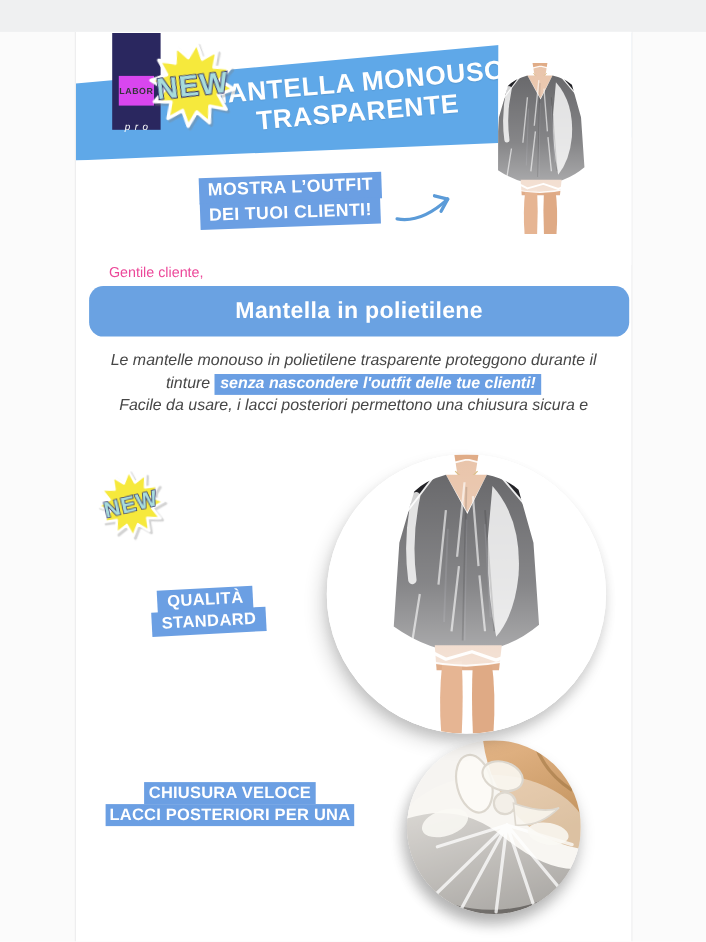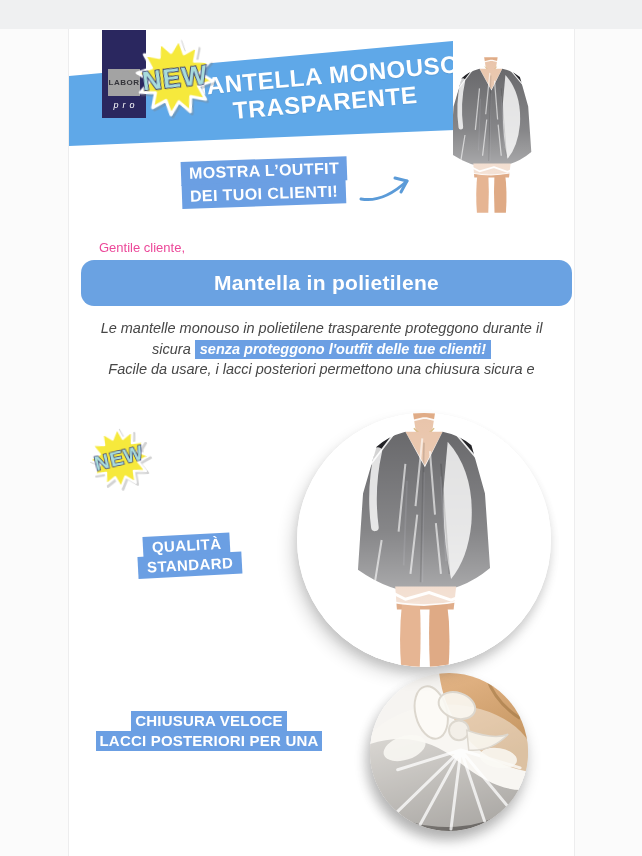--- a/index.html
+++ b/index.html
@@ -21,26 +21,26 @@
     clip-path:polygon(0 47px,100% 1px,100% 96px,0 117px);
   }
   .hero-title{
     position:absolute;left:55px;top:33px;width:400px;z-index:2;
     transform:rotate(-5deg);text-align:center;color:#ffffff;font-weight:700;
     font-size:24px;line-height:27px;letter-spacing:.6px;
     text-shadow:0 1px 1px rgba(0,0,0,.08);
   }
   .logo{position:absolute;left:33px;top:1px;width:44px;height:88px;background:var(--logo-navy,#2a275f);z-index:4;}
   .logo-box{
-    position:absolute;left:6px;top:39px;width:32px;height:27px;background:#a3a3a3;
+    position:absolute;left:6px;top:39px;width:32px;height:27px;background:#d946ef;
     display:flex;align-items:center;justify-content:center;
     font-size:8px;font-weight:700;letter-spacing:.5px;color:#34343a;
   }
   .logo-sub{
-    position:absolute;left:0;top:70px;width:44px;text-align:center;color:#ffffff;
+    position:absolute;left:0;top:80px;width:44px;text-align:center;color:#ffffff;
     font-size:9px;font-style:italic;letter-spacing:4px;padding-left:4px;box-sizing:border-box;
   }
   .star{position:absolute;z-index:5;overflow:visible;filter:drop-shadow(2px 2px 0 rgba(130,130,130,.35));}
   .star svg{overflow:visible;display:block;}
   .star-lg{left:64px;top:6px;transform:rotate(6deg);}
   .star-sm{left:17px;top:396px;transform:rotate(-4deg);}
   .star text{
     font-family:"Liberation Sans","DejaVu Sans",sans-serif;font-weight:700;
     fill:var(--new-teal,#a8dcdc);stroke:var(--new-outline,#2a2a66);stroke-width:1.6px;
     paint-order:stroke;letter-spacing:1px;
@@ -172,21 +172,21 @@
       <path d="M50 10 L38 7 M50 10 L44 21" fill="none" stroke="var(--arrow-blue,#5b9bd8)" stroke-width="3" stroke-linecap="round"></path>
     </svg>
   </div>
 
   <div class="greeting">Gentile cliente,</div>
 
   <div class="section-banner">Mantella in polietilene</div>
 
   <div class="paragraph">
     <div class="pline">Le mantelle monouso in polietilene trasparente proteggono durante il</div>
-    <div class="pline"><span>sicura </span><span class="hl">senza proteggono l'outfit delle tue clienti!</span></div>
+    <div class="pline"><span>tinture </span><span class="hl">senza nascondere l'outfit delle tue clienti!</span></div>
     <div class="pline">Facile da usare, i lacci posteriori permettono una chiusura sicura e</div>
   </div>
 
   <div class="star star-sm">
     <svg width="66" height="66" viewBox="0 0 84 84">
       <use href="#starburst" fill="var(--star-yellow,#f6e93c)" stroke="#ffffff" stroke-width="3" stroke-linejoin="round"></use>
       <text x="42" y="51" text-anchor="middle" font-size="26" transform="rotate(-10 42 42)">NEW</text>
     </svg>
   </div>
 

